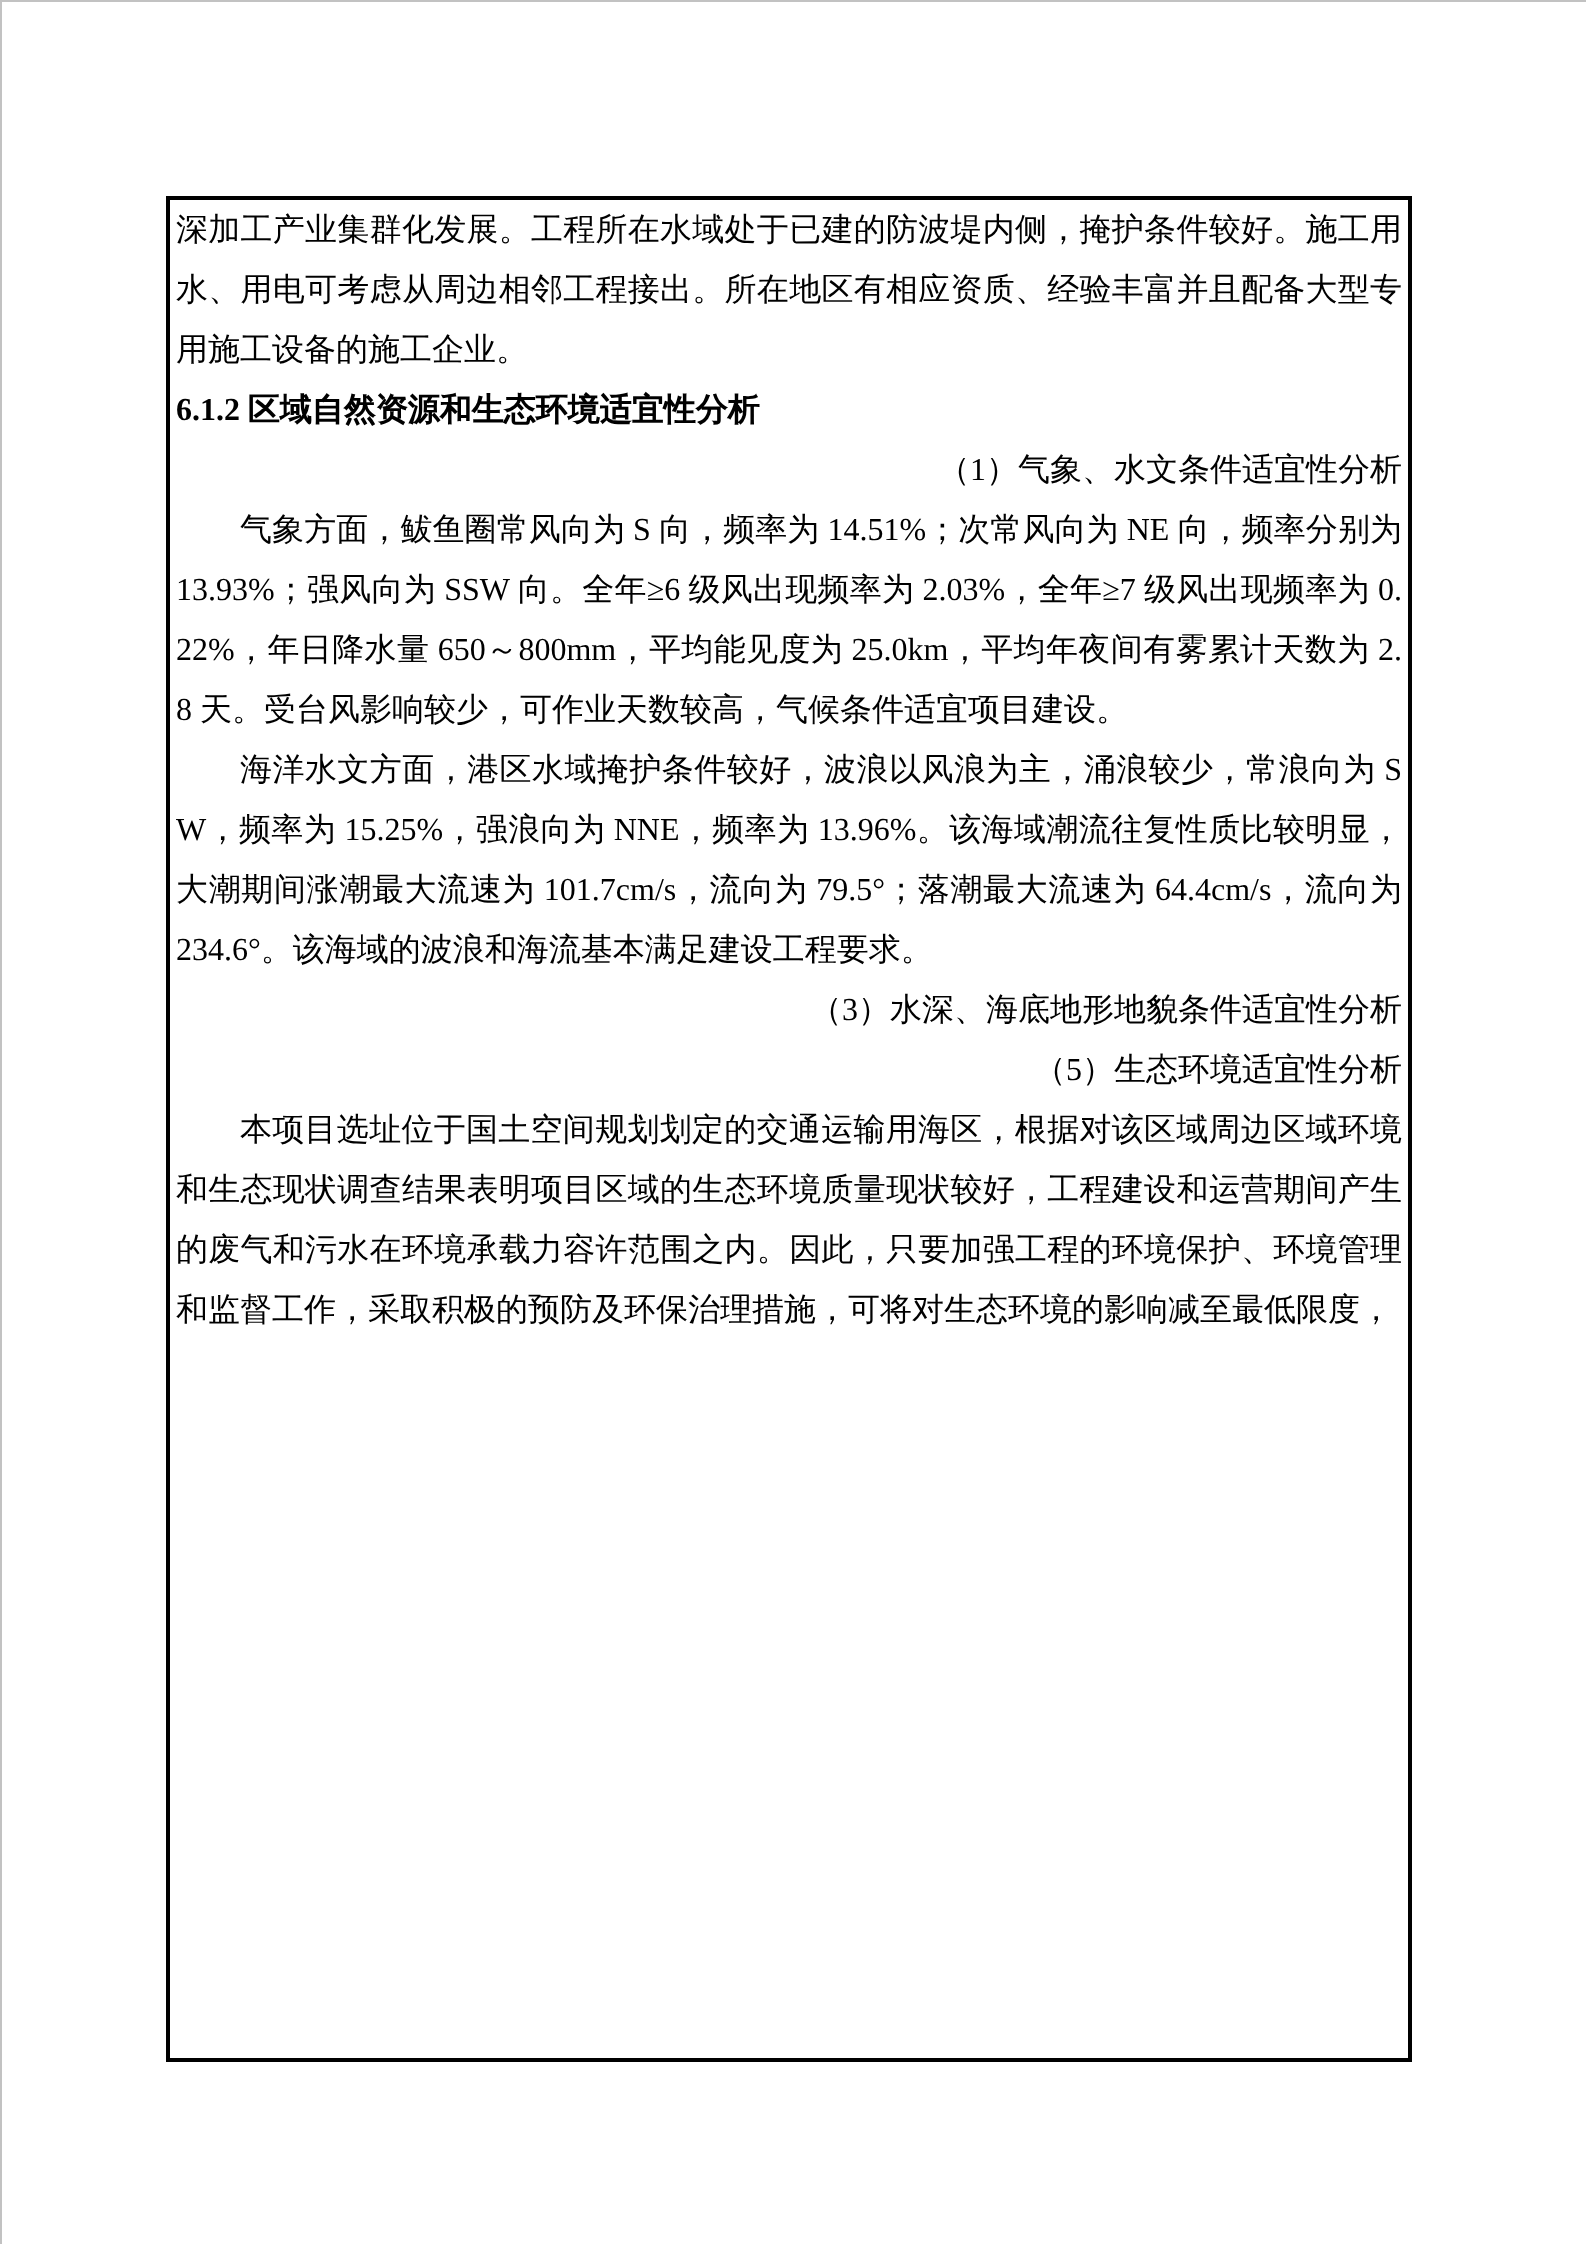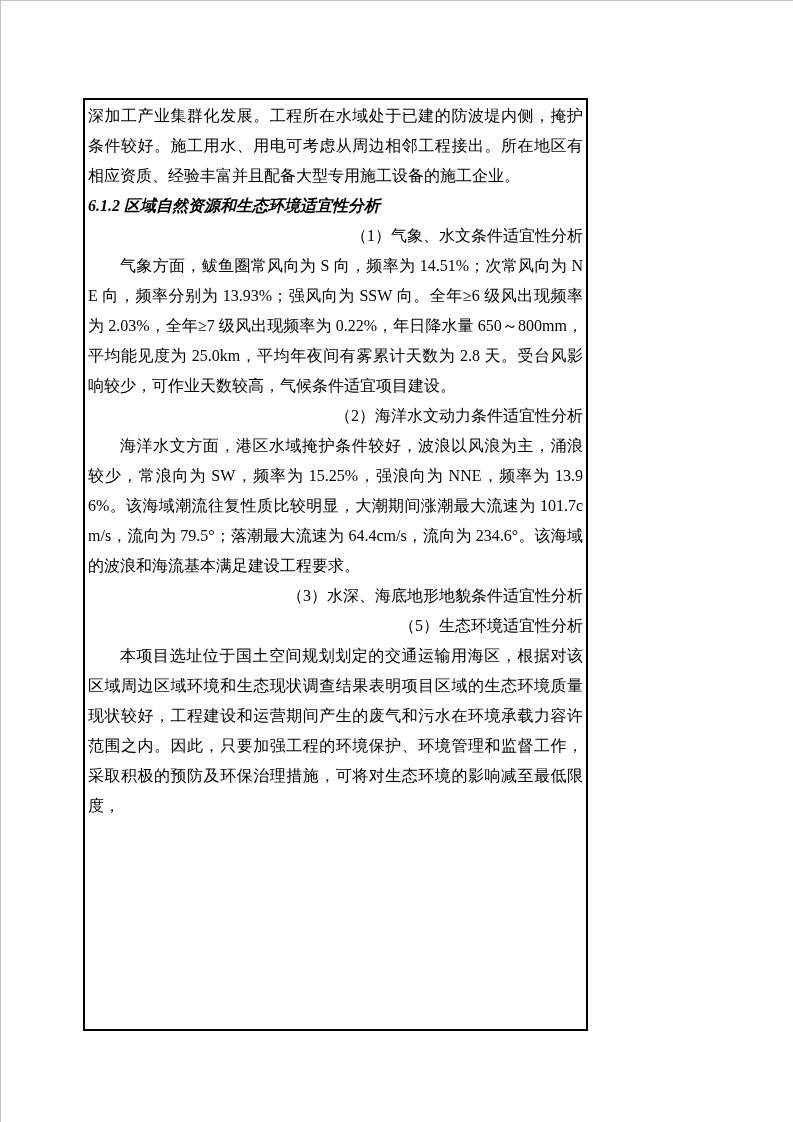--- a/index.html
+++ b/index.html
@@ -16,21 +16,21 @@
     border-left: 1px solid #c2c2c2;
     box-sizing: border-box;
     overflow: hidden;
     font-family: "Liberation Serif", "DejaVu Serif", serif;
     color: #000000;
   }
   .table-cell {
     position: absolute;
     left: 82px;
     top: 97px;
-    width: 505px;
+    width: 623px;
     height: 933px;
     border: 2px solid #000000;
     box-sizing: border-box;
     padding: 1px 3px 0 3px;
     overflow: hidden;
   }
   .table-cell p {
     margin: 0;
     font-size: 16px;
     line-height: 30px;
@@ -41,35 +41,33 @@
   .table-cell p.body-first {
     text-indent: 0;
   }
   .table-cell p.body {
     text-indent: 2em;
   }
   .table-cell p.heading {
     font-weight: bold;
     text-align: left;
     text-indent: 0;
-    font-style: italic;
   }
   .table-cell p.sub {
     text-align: right;
     text-indent: 2em;
   }
 </style>
 </head>
 <body>
 
 <div class="page">
   <div class="table-cell">
       <p class="body-first">深加工产业集群化发展。工程所在水域处于已建的防波堤内侧，掩护条件较好。施工用水、用电可考虑从周边相邻工程接出。所在地区有相应资质、经验丰富并且配备大型专用施工设备的施工企业。</p>
       <p class="heading">6.1.2 区域自然资源和生态环境适宜性分析</p>
       <p class="sub">（1）气象、水文条件适宜性分析</p>
       <p class="body">气象方面，鲅鱼圈常风向为 S 向，频率为 14.51%；次常风向为 NE 向，频率分别为 13.93%；强风向为 SSW 向。全年≥6 级风出现频率为 2.03%，全年≥7 级风出现频率为 0.22%，年日降水量 650～800mm，平均能见度为 25.0km，平均年夜间有雾累计天数为 2.8 天。受台风影响较少，可作业天数较高，气候条件适宜项目建设。</p>
-      <p class="sub">（2）海洋水文动力条件适宜性分析</p>
       <p class="body">海洋水文方面，港区水域掩护条件较好，波浪以风浪为主，涌浪较少，常浪向为 SW，频率为 15.25%，强浪向为 NNE，频率为 13.96%。该海域潮流往复性质比较明显，大潮期间涨潮最大流速为 101.7cm/s，流向为 79.5°；落潮最大流速为 64.4cm/s，流向为 234.6°。该海域的波浪和海流基本满足建设工程要求。</p>
       <p class="sub">（3）水深、海底地形地貌条件适宜性分析</p>
       <p class="sub">（5）生态环境适宜性分析</p>
       <p class="body">本项目选址位于国土空间规划划定的交通运输用海区，根据对该区域周边区域环境和生态现状调查结果表明项目区域的生态环境质量现状较好，工程建设和运营期间产生的废气和污水在环境承载力容许范围之内。因此，只要加强工程的环境保护、环境管理和监督工作，采取积极的预防及环保治理措施，可将对生态环境的影响减至最低限度，</p>
     </div>
 </div>
 
 </body></html>

